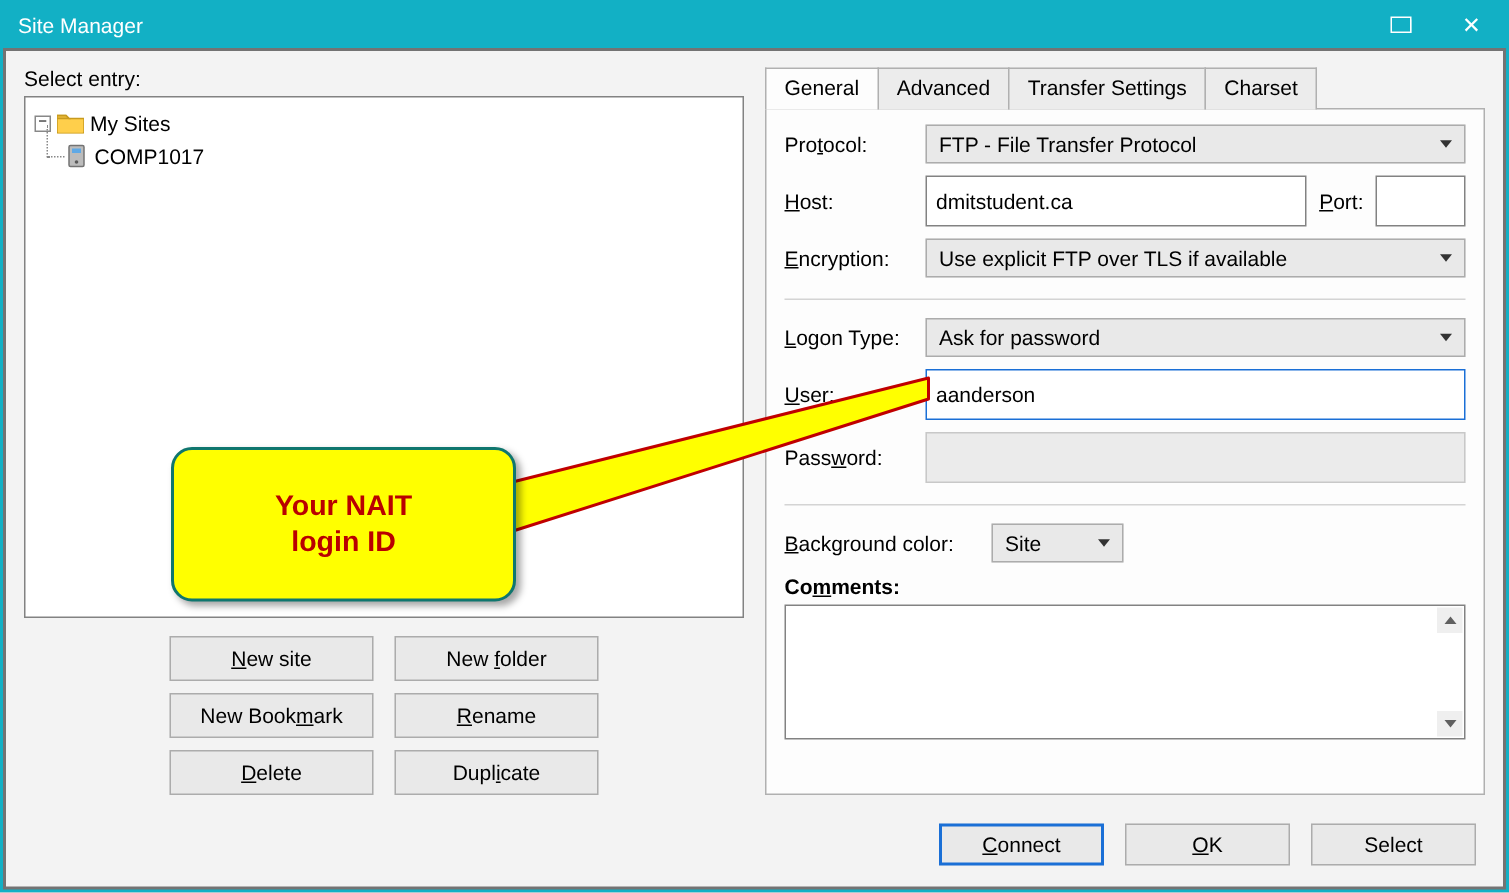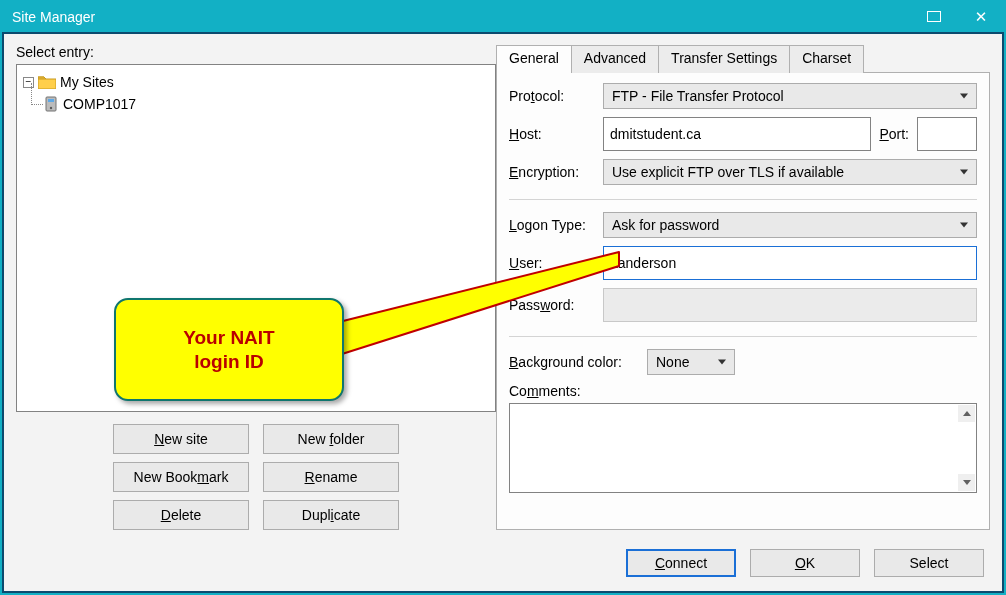--- a/index.html
+++ b/index.html
@@ -8,21 +8,21 @@
     font-family: "Segoe UI", Tahoma, sans-serif;
     font-size: 13px;
     color: #000;
     background: #fff;
   }
   .window {
     width: 1006px;
     height: 595px;
     border: 2px solid #12b0c5;
     position: relative;
-    background: #0c4a6e;
+    background: #737373;
   }
   .titlebar {
     height: 30px;
     background: #12b0c5;
     color: #fff;
     display: flex;
     align-items: center;
     padding: 0 0 0 10px;
   }
   .titlebar-title { flex: 1; font-size: 14px; }
@@ -35,20 +35,21 @@
   .max-icon { width:12px; height:9px; border:1px solid #fff; display:inline-block; position:relative;}
   .max-icon::after{content:"";position:absolute;left:-3px;top:-3px;width:12px;height:9px;border:1px solid #fff;background:#12b0c5;}
   .client {
     position: absolute;
     left: 2px; right: 2px; top: 32px; bottom: 2px;
     background: #f3f3f3;
     padding: 10px 12px;
   }
   .columns {
     display: flex;
+    gap: 14px;
     height: 486px;
   }
   .left-col { width: 480px; display:flex; flex-direction:column;}
   .right-col { flex: 1; display:flex; flex-direction:column;}
   .label-top { margin-bottom: 4px; font-size: 14px;}
   .tree-box {
     flex: 1;
     background: #fff;
     border: 1px solid #828282;
     padding: 6px 6px;
@@ -308,25 +309,25 @@
           <div class="form-row">
             <div class="form-label"><span>Pass<span class="u">w</span>ord:</span></div>
             <input class="text-input pass" type="password" disabled="" value="" style="">
           </div>
 
           <hr class="sep">
 
           <div class="form-row">
             <div class="form-label wide"><span><span class="u">B</span>ackground color:</span></div>
             <div class="select small">
-                <span>None</span>
-              </div>
-          </div>
-
-          <div style="margin-bottom:4px;"><span>Co<span class="u">m</span>ments:</span></div>
+                <span>Site</span>
+              </div>
+          </div>
+
+          <div style="margin-bottom:4px;font-weight:bold;"><span>Co<span class="u">m</span>ments:</span></div>
           <div class="comments-box">
             <div class="scroll-up">
                 <span class="arrow-up"></span>
               </div>
             <div class="scroll-down">
                 <span class="arrow-dn"></span>
               </div>
           </div>
 
         </div>

